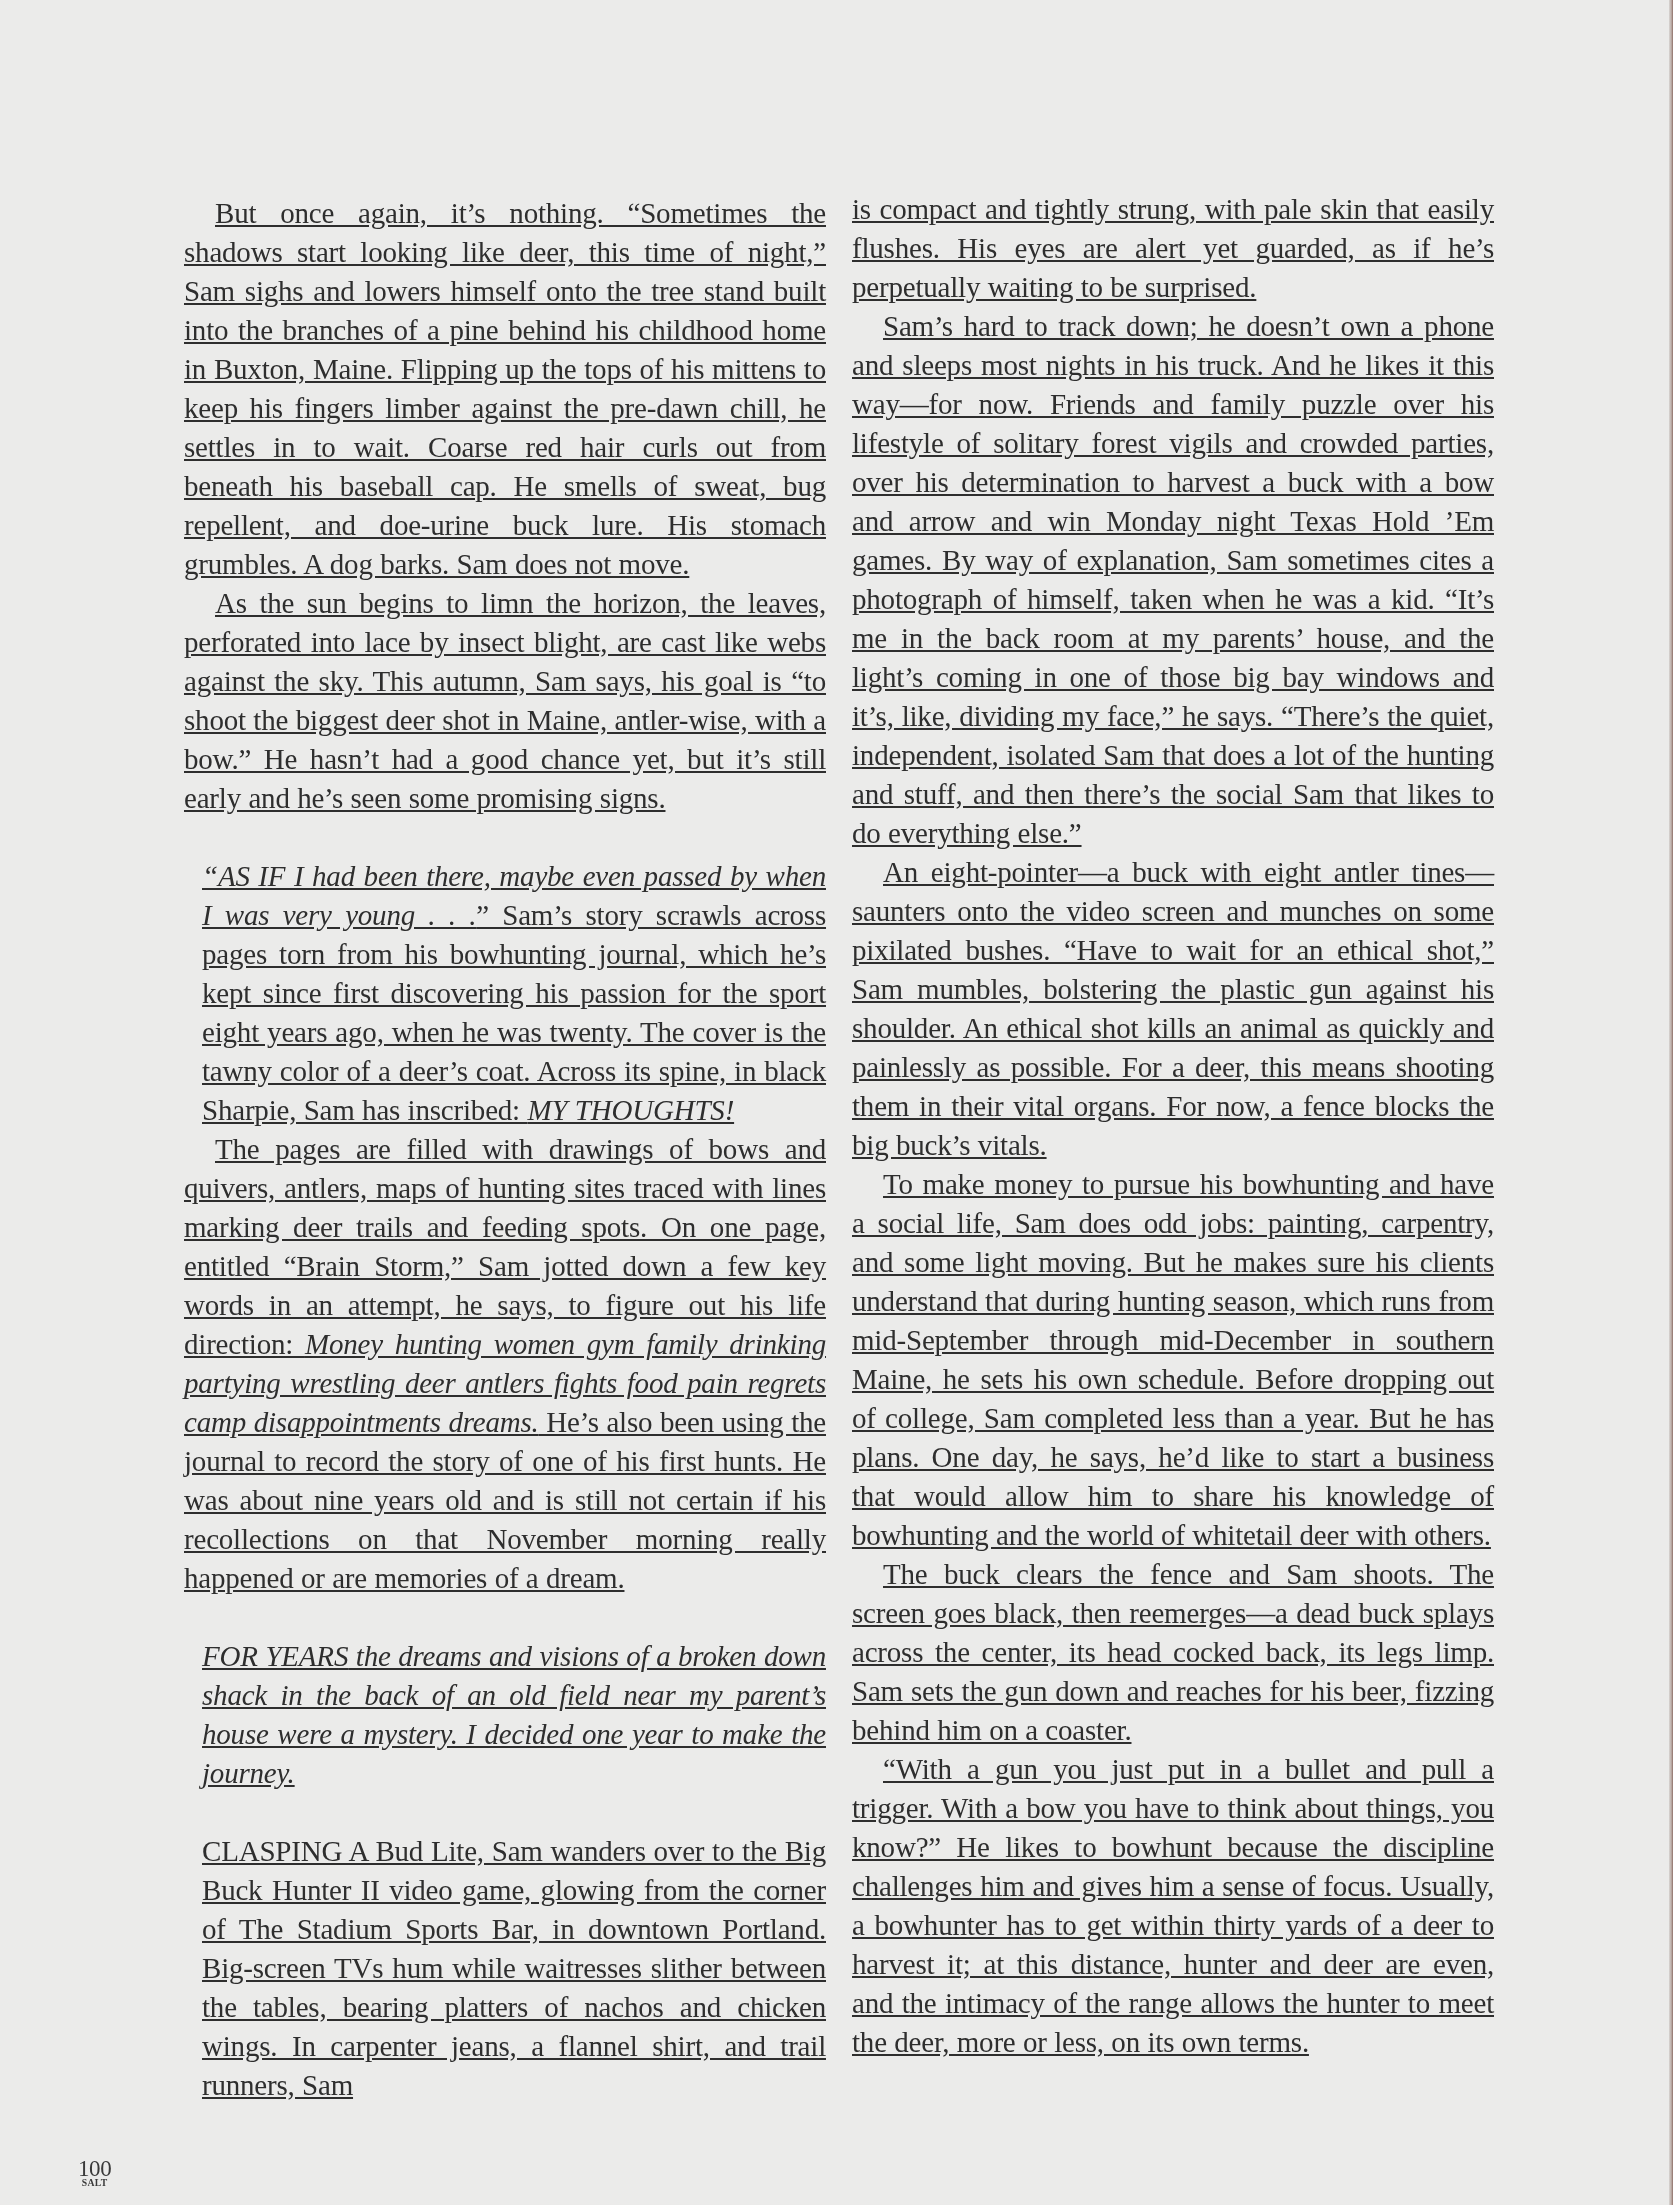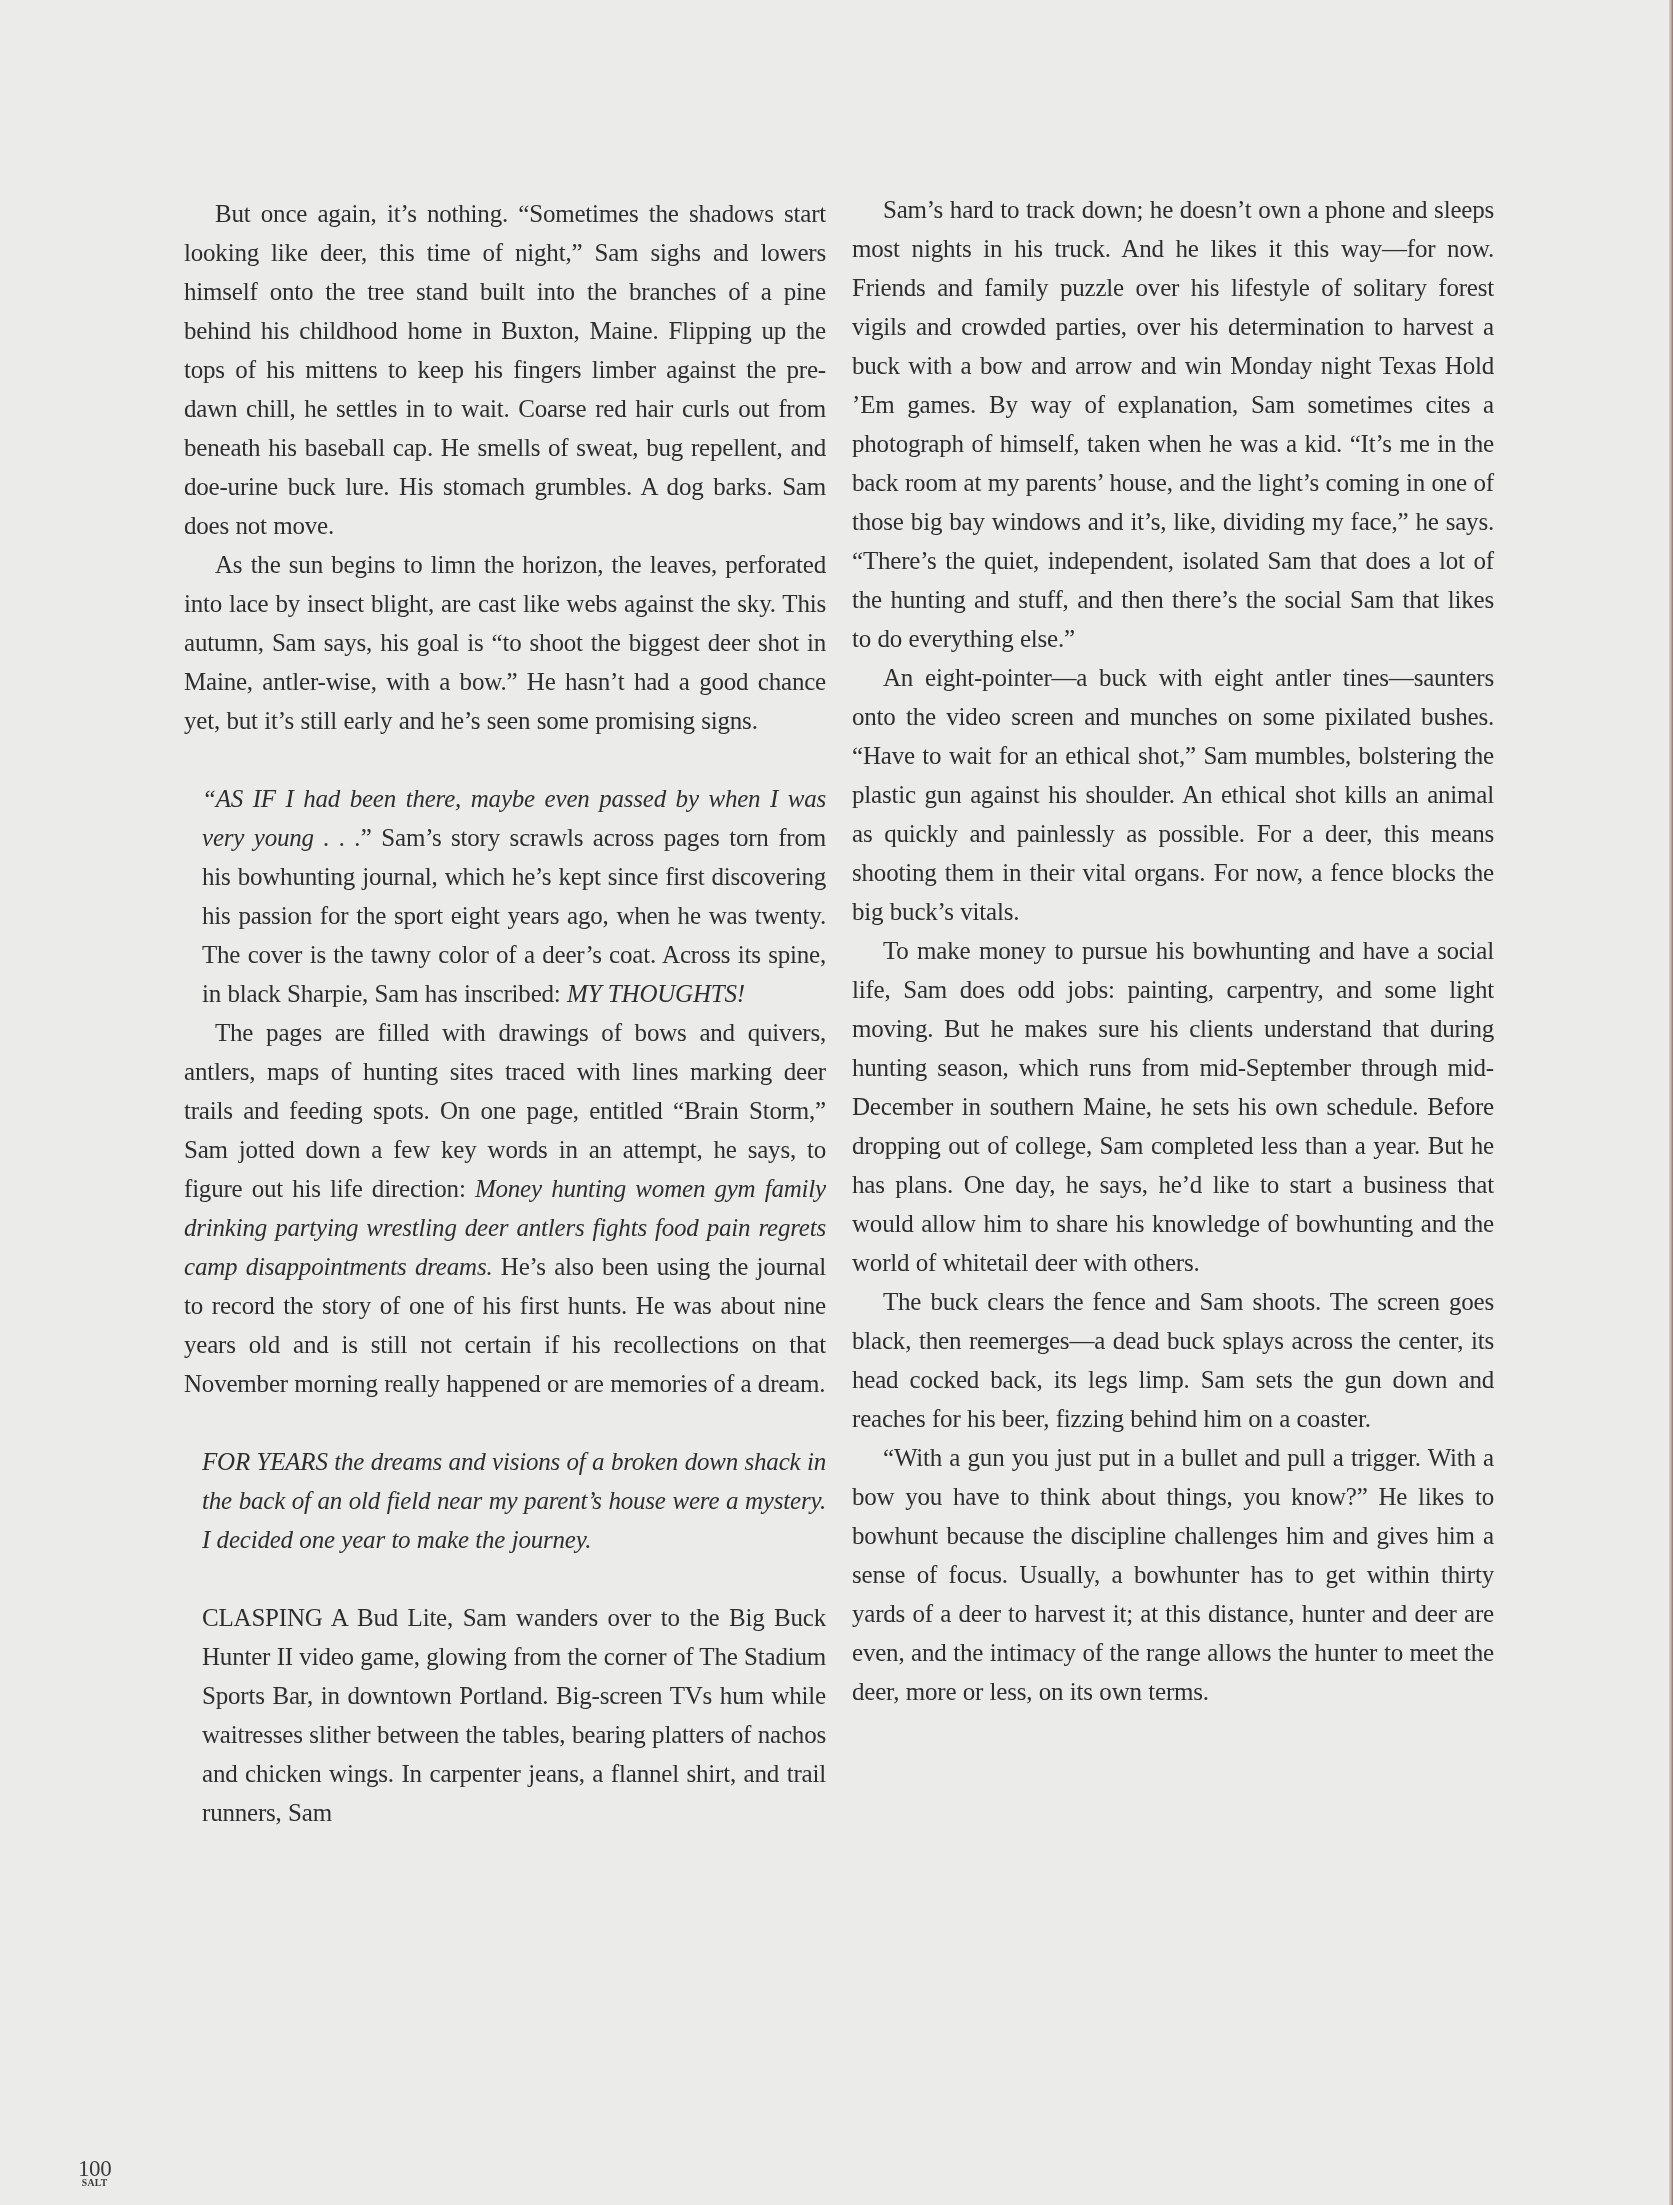--- a/index.html
+++ b/index.html
@@ -20,25 +20,26 @@
     top: 0;
     right: 0;
     width: 4.4px;
     height: 2205px;
     background: linear-gradient(to right, #d9d7d5, #b9a9a3 60%, #8c6e66);
   }
   .column {
     position: absolute;
     top: 194px;
     width: 642px;
-    font-size: 25px;
+    font-size: 29px;
     line-height: 39px;
     text-align: justify;
     letter-spacing: -0.2px;
     word-spacing: 0.4px;
+    text-decoration: underline;
   }
   .col-left { left: 184px; }
   .col-right { left: 852px; top: 190px; }
   .column p {
     margin: 0;
     text-indent: 0;
   }
   .column p.indent { text-indent: 31px; }
   .column p.section-gap { margin-top: 39px; margin-left: 18px; }
   .italic { font-style: italic; }
@@ -71,20 +72,21 @@
 <div class="column col-left">
   <p class="indent">But once again, it’s nothing. “Sometimes the shadows start looking like deer, this time of night,” Sam sighs and lowers himself onto the tree stand built into the branches of a pine behind his childhood home in Buxton, Maine. Flipping up the tops of his mittens to keep his fingers limber against the pre-dawn chill, he settles in to wait. Coarse red hair curls out from beneath his baseball cap. He smells of sweat, bug repellent, and doe-urine buck lure. His stomach grumbles. A dog barks. Sam does not move.</p>
   <p class="indent">As the sun begins to limn the horizon, the leaves, perforated into lace by insect blight, are cast like webs against the sky. This autumn, Sam says, his goal is “to shoot the biggest deer shot in Maine, antler-wise, with a bow.” He hasn’t had a good chance yet, but it’s still early and he’s seen some promising signs.</p>
   <p class="section-gap"><span class="italic">“AS IF I had been there, maybe even passed by when I was very young . . .</span><span>” Sam’s story scrawls across pages torn from his bowhunting journal, which he’s kept since first discovering his passion for the sport eight years ago, when he was twenty. The cover is the tawny color of a deer’s coat. Across its spine, in black Sharpie, Sam has inscribed: </span><span class="italic">MY THOUGHTS!</span></p>
   <p class="indent"><span>The pages are filled with drawings of bows and quivers, antlers, maps of hunting sites traced with lines marking deer trails and feeding spots. On one page, entitled “Brain Storm,” Sam jotted down a few key words in an attempt, he says, to figure out his life direction: </span><span class="italic">Money hunting women gym family drinking partying wrestling deer antlers fights food pain regrets camp disappointments dreams.</span><span> He’s also been using the journal to record the story of one of his first hunts. He was about nine years old and is still not certain if his recollections on that November morning really happened or are memories of a dream.</span></p>
   <p class="section-gap italic"><span style="font-style:italic">FOR YEARS</span><span> the dreams and visions of a broken down shack in the back of an old field near my parent’s house were a mystery. I decided one year to make the journey.</span></p>
   <p class="section-gap">CLASPING A Bud Lite, Sam wanders over to the Big Buck Hunter II video game, glowing from the corner of The Stadium Sports Bar, in downtown Portland. Big-screen TVs hum while waitresses slither between the tables, bearing platters of nachos and chicken wings. In carpenter jeans, a flannel shirt, and trail runners, Sam</p>
 </div>
 
 <div class="column col-right">
+  <p>is compact and tightly strung, with pale skin that easily flushes. His eyes are alert yet guarded, as if he’s perpetually waiting to be surprised.</p>
   <p class="indent">Sam’s hard to track down; he doesn’t own a phone and sleeps most nights in his truck. And he likes it this way—for now. Friends and family puzzle over his lifestyle of solitary forest vigils and crowded parties, over his determination to harvest a buck with a bow and arrow and win Monday night Texas Hold ’Em games. By way of explanation, Sam sometimes cites a photograph of himself, taken when he was a kid. “It’s me in the back room at my parents’ house, and the light’s coming in one of those big bay windows and it’s, like, dividing my face,” he says. “There’s the quiet, independent, isolated Sam that does a lot of the hunting and stuff, and then there’s the social Sam that likes to do everything else.”</p>
   <p class="indent">An eight-pointer—a buck with eight antler tines—saunters onto the video screen and munches on some pixilated bushes. “Have to wait for an ethical shot,” Sam mumbles, bolstering the plastic gun against his shoulder. An ethical shot kills an animal as quickly and painlessly as possible. For a deer, this means shooting them in their vital organs. For now, a fence blocks the big buck’s vitals.</p>
   <p class="indent">To make money to pursue his bowhunting and have a social life, Sam does odd jobs: painting, carpentry, and some light moving. But he makes sure his clients understand that during hunting season, which runs from mid-September through mid-December in southern Maine, he sets his own schedule. Before dropping out of college, Sam completed less than a year. But he has plans.  One day, he says, he’d like to start a business that would allow him to share his knowledge of bowhunting and the world of whitetail deer with others.</p>
   <p class="indent">The buck clears the fence and Sam shoots. The screen goes black, then reemerges—a dead buck splays across the center, its head cocked back, its legs limp. Sam sets the gun down and reaches for his beer, fizzing behind him on a coaster.</p>
   <p class="indent">“With a gun you just put in a bullet and pull a trigger. With a bow you have to think about things, you know?” He likes to bowhunt because the discipline challenges him and gives him a sense of focus. Usually, a bowhunter has to get within thirty yards of a deer to harvest it; at this distance, hunter and deer are even, and the intimacy of the range allows the hunter to meet the deer, more or less, on its own terms.</p>
 </div>
 
 <div class="folio">
   <span class="folio-number">100</span>
   <span class="folio-mag">SALT</span>

